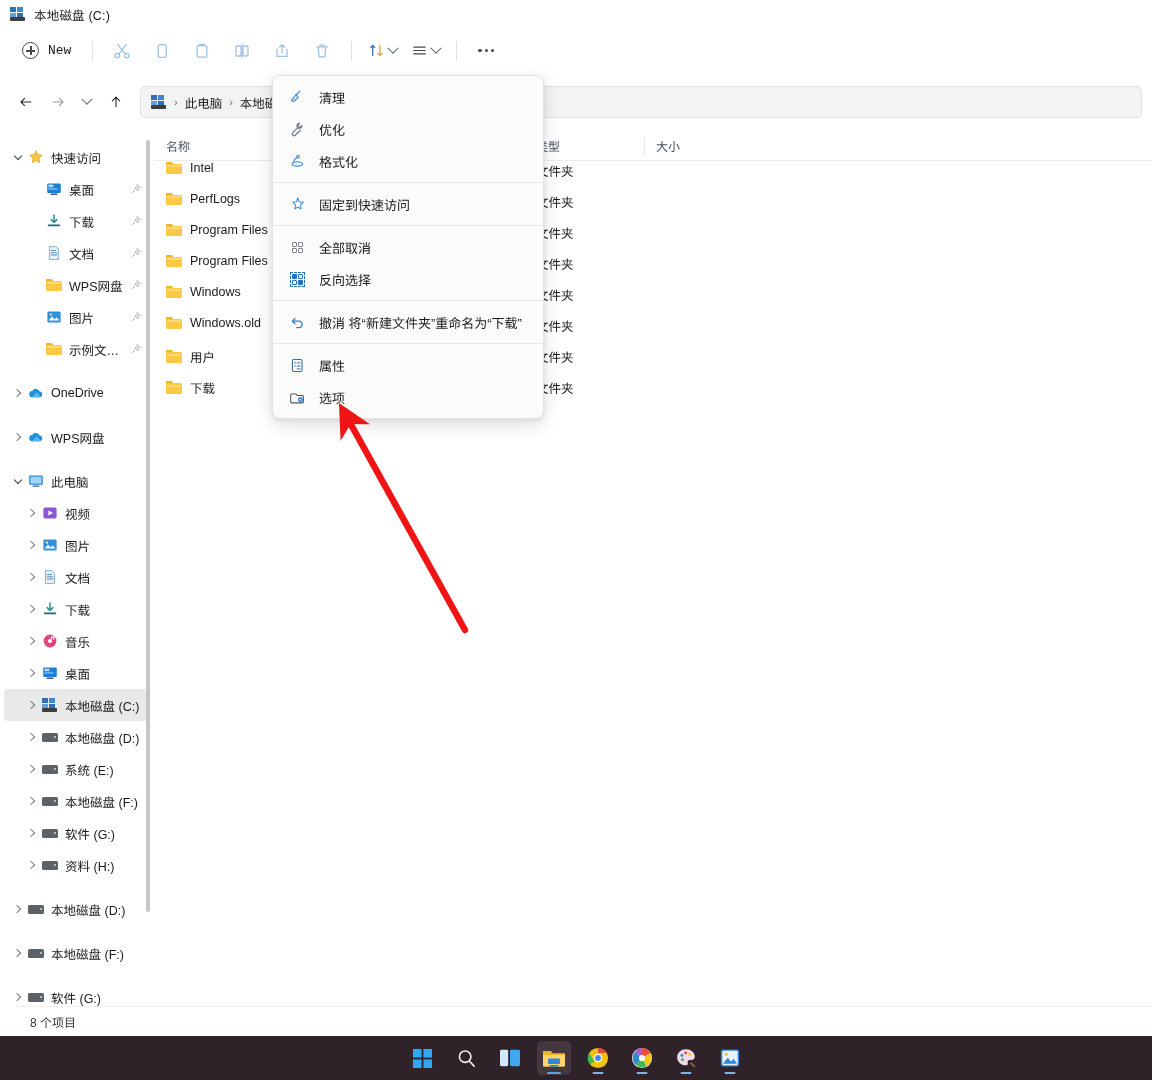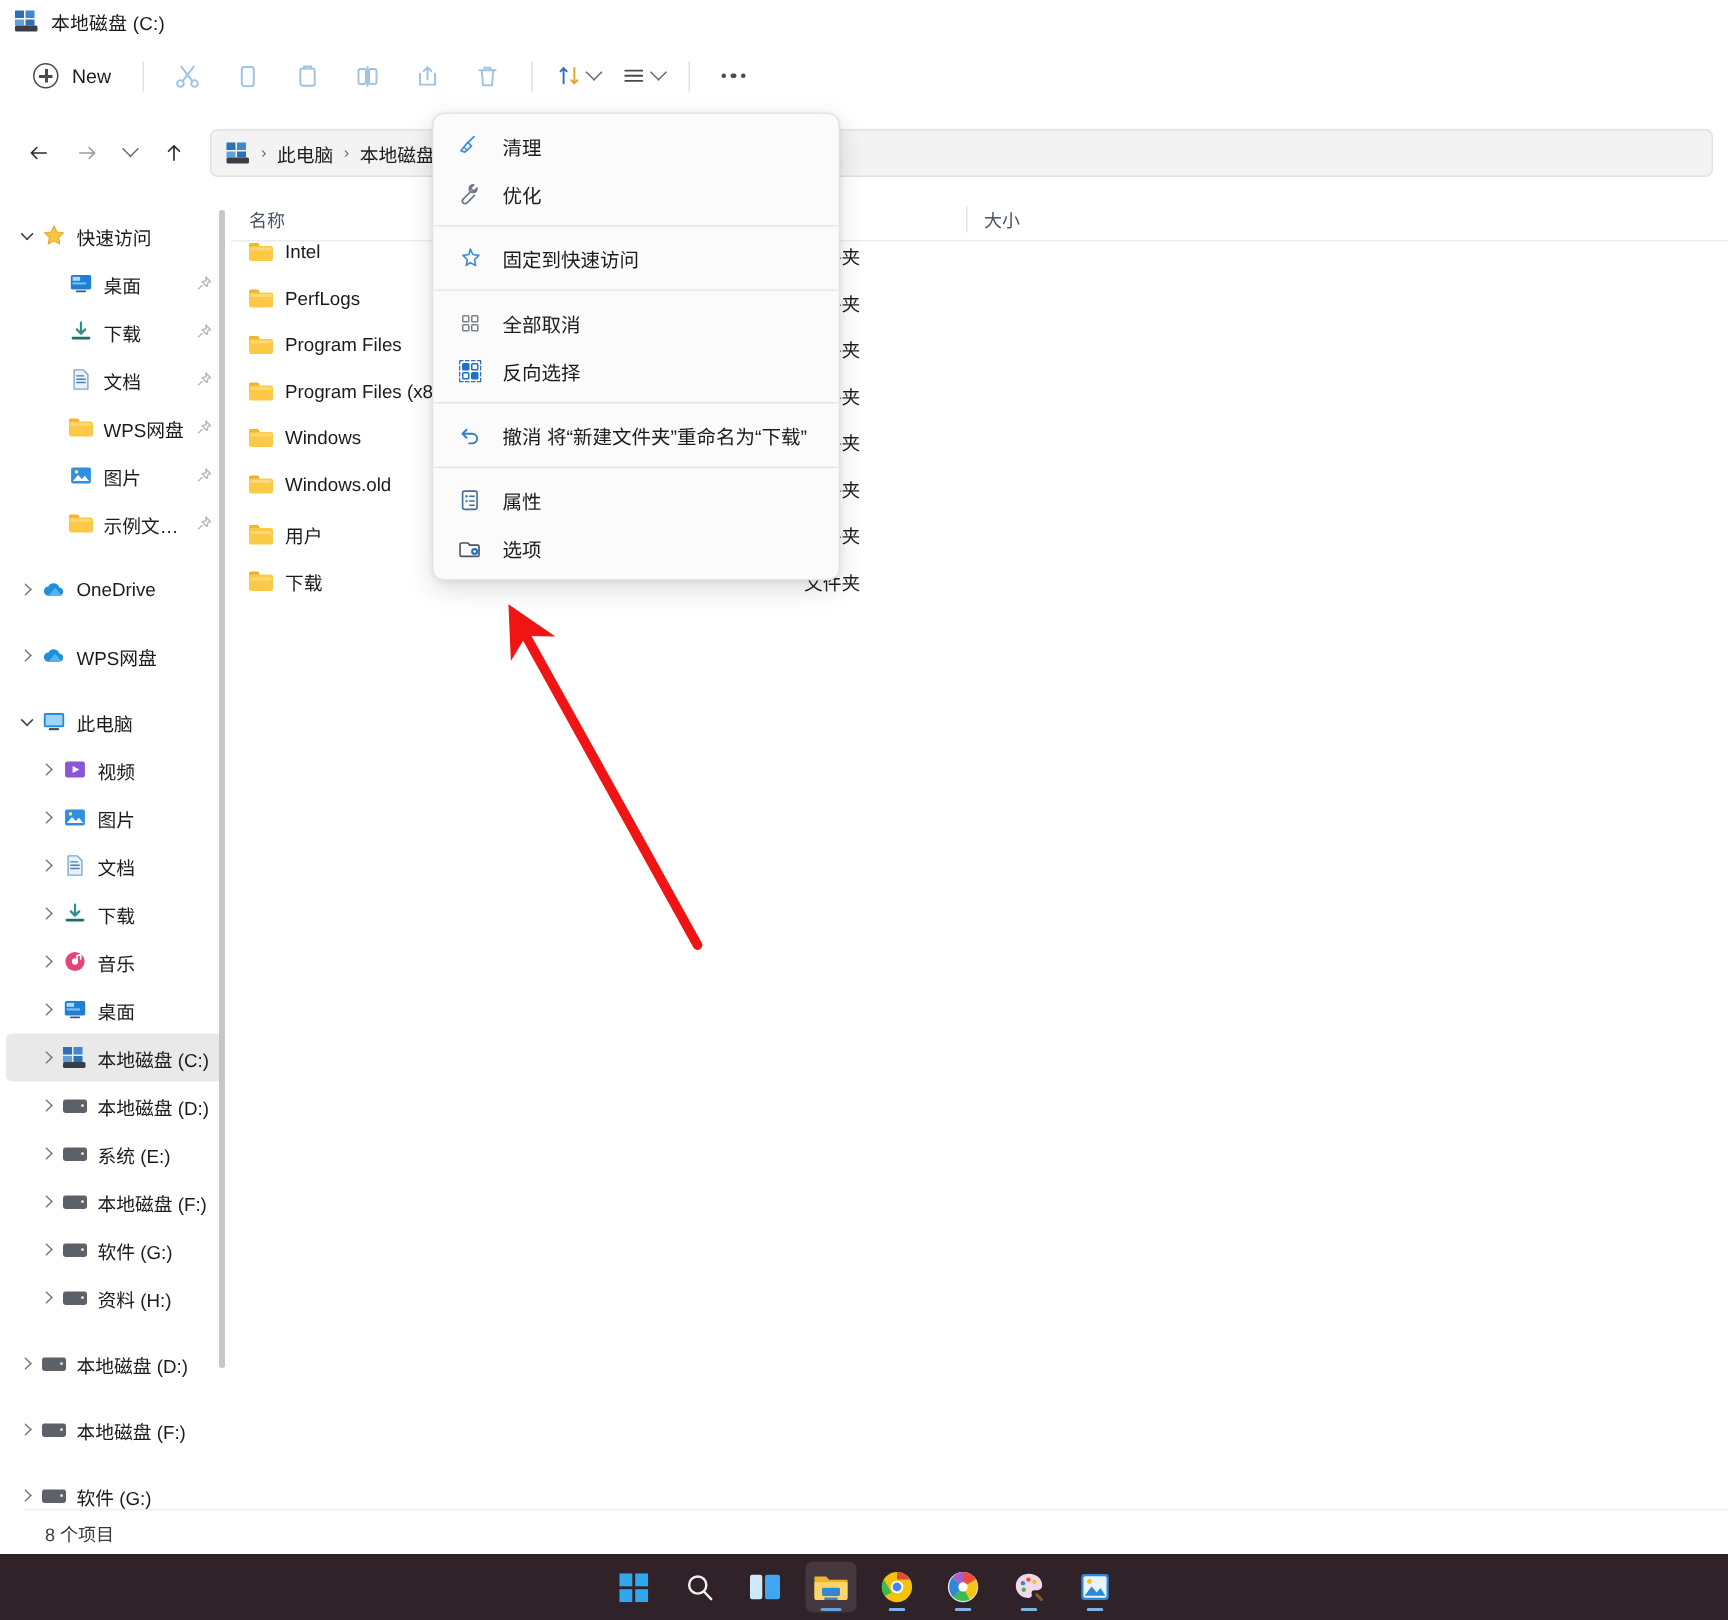--- a/index.html
+++ b/index.html
@@ -27,21 +27,21 @@
   .drive-glyph i { position:absolute; display:block; }
   .drive-glyph .q1 { left:0; top:1px; width:6px; height:5px; background:#2f6fb5; }
   .drive-glyph .q2 { left:7px; top:1px; width:6px; height:5px; background:#3f87d4; }
   .drive-glyph .q3 { left:0; top:7px; width:6px; height:4px; background:#5fa0e0; }
   .drive-glyph .q4 { left:7px; top:7px; width:6px; height:4px; background:#2f6fb5; }
   .drive-glyph .base { left:0; top:11px; width:15px; height:4px; background:#3a3f45; border-radius:1px; }
 
   
   .toolbar {
     position:absolute; left:0; top:28px; width:1152px; height:45px;
-    background:#ffffff; display:flex; align-items:center; padding:0 14px;
+    background:#ffffff; display:flex; align-items:center; padding:0 14px;font-family:Liberation Mono, monospace;
   }
   .new-btn {
     display:flex; align-items:center; gap:9px; height:32px; padding:0 12px 0 8px;
     border-radius:5px; cursor:default; color:#1b1b1b; font-size:13px;
   }
   .new-btn .plus {
     width:17px; height:17px; border:1.4px solid #4a4a4a; border-radius:50%;
     position:relative; flex:0 0 auto;
   }
   .new-btn .plus::before, .new-btn .plus::after {
@@ -138,21 +138,21 @@
   .col-head .ch::before { content:""; position:absolute; left:0; top:6px; width:1px; height:18px; background:#e6e6e6; }
   .col-head .ch.first::before { display:none; }
 
   .file-row { height:31px; display:flex; align-items:flex-start; font-size:12.5px; color:#1b1b1b; cursor:default; }
   .file-name { display:flex; align-items:center; gap:8px; padding-left:12px; white-space:nowrap; overflow:hidden; }
   .file-type { color:#1b1b1b; padding-left:12px; white-space:nowrap; }
   .file-size { padding-left:12px; }
 
   
   .ctxmenu {
-    position:absolute; left:288px; top:75px; width:272px;
+    position:absolute; left:272px; top:75px; width:272px;
     background:#fbfbfb; border:1px solid #e4e4e4; border-radius:8px;
     box-shadow:0 6px 18px rgba(0,0,0,.13), 0 1px 4px rgba(0,0,0,.08);
     padding:5px 0; z-index:40;
   }
   .ctx-item {
     height:32px; display:flex; align-items:center; gap:13px;
     padding:0 14px 0 12px; font-size:13px; color:#1b1b1b; cursor:default;
     border-radius:4px; margin:0 3px;
   }
   .ctx-item .ci { width:18px; height:18px; flex:0 0 auto; display:flex; align-items:center; justify-content:center; }
@@ -761,20 +761,30 @@
       </div>
       <div class="ctx-item">
         <span class="ci">
           <svg width="17" height="17" viewBox="0 0 18 18" fill="none">
             <path d="M11.4 2.4a2.7 2.7 0 1 0 2.3 2.3l-2.3 2.3-2.3-2.3z" fill="none" stroke="#6e7884" stroke-width="1.2" stroke-linejoin="round"></path>
             <path d="M9.3 7.1 4 12.4a1.9 1.9 0 1 0 2.7 2.7l5.3-5.3" stroke="#6e7884" stroke-width="1.2" stroke-linecap="round"></path>
           </svg>
         </span>
         <span class="ctx-label">优化</span>
       </div>
+      <div class="ctx-item">
+        <span class="ci">
+          <svg width="17" height="17" viewBox="0 0 18 18" fill="none">
+            <ellipse cx="8.8" cy="11.6" rx="5.6" ry="2.3" fill="#e8f3fc" stroke="#3f8dd0" stroke-width="1.1"></ellipse>
+            <path d="M4.5 9.8c1-2.2 2.6-4.3 4.6-5.5" stroke="#3f8dd0" stroke-width="1.1" stroke-linecap="round"></path>
+            <circle cx="9.6" cy="3.9" r="1.5" fill="none" stroke="#3f8dd0" stroke-width="1.1"></circle>
+          </svg>
+        </span>
+        <span class="ctx-label">格式化</span>
+      </div>
       <div class="ctx-sep"></div>
       <div class="ctx-item">
         <span class="ci">
           <svg width="17" height="17" viewBox="0 0 18 18" fill="none">
             <path d="M9 2.2 10.9 6l4.2.6-3.05 2.95.72 4.15L9 11.75 6.23 13.7l.72-4.15L3.9 6.6 8.1 6z" fill="none" stroke="#3f8dd0" stroke-width="1.15" stroke-linejoin="round"></path>
           </svg>
         </span>
         <span class="ctx-label">固定到快速访问</span>
       </div>
       <div class="ctx-sep"></div>

